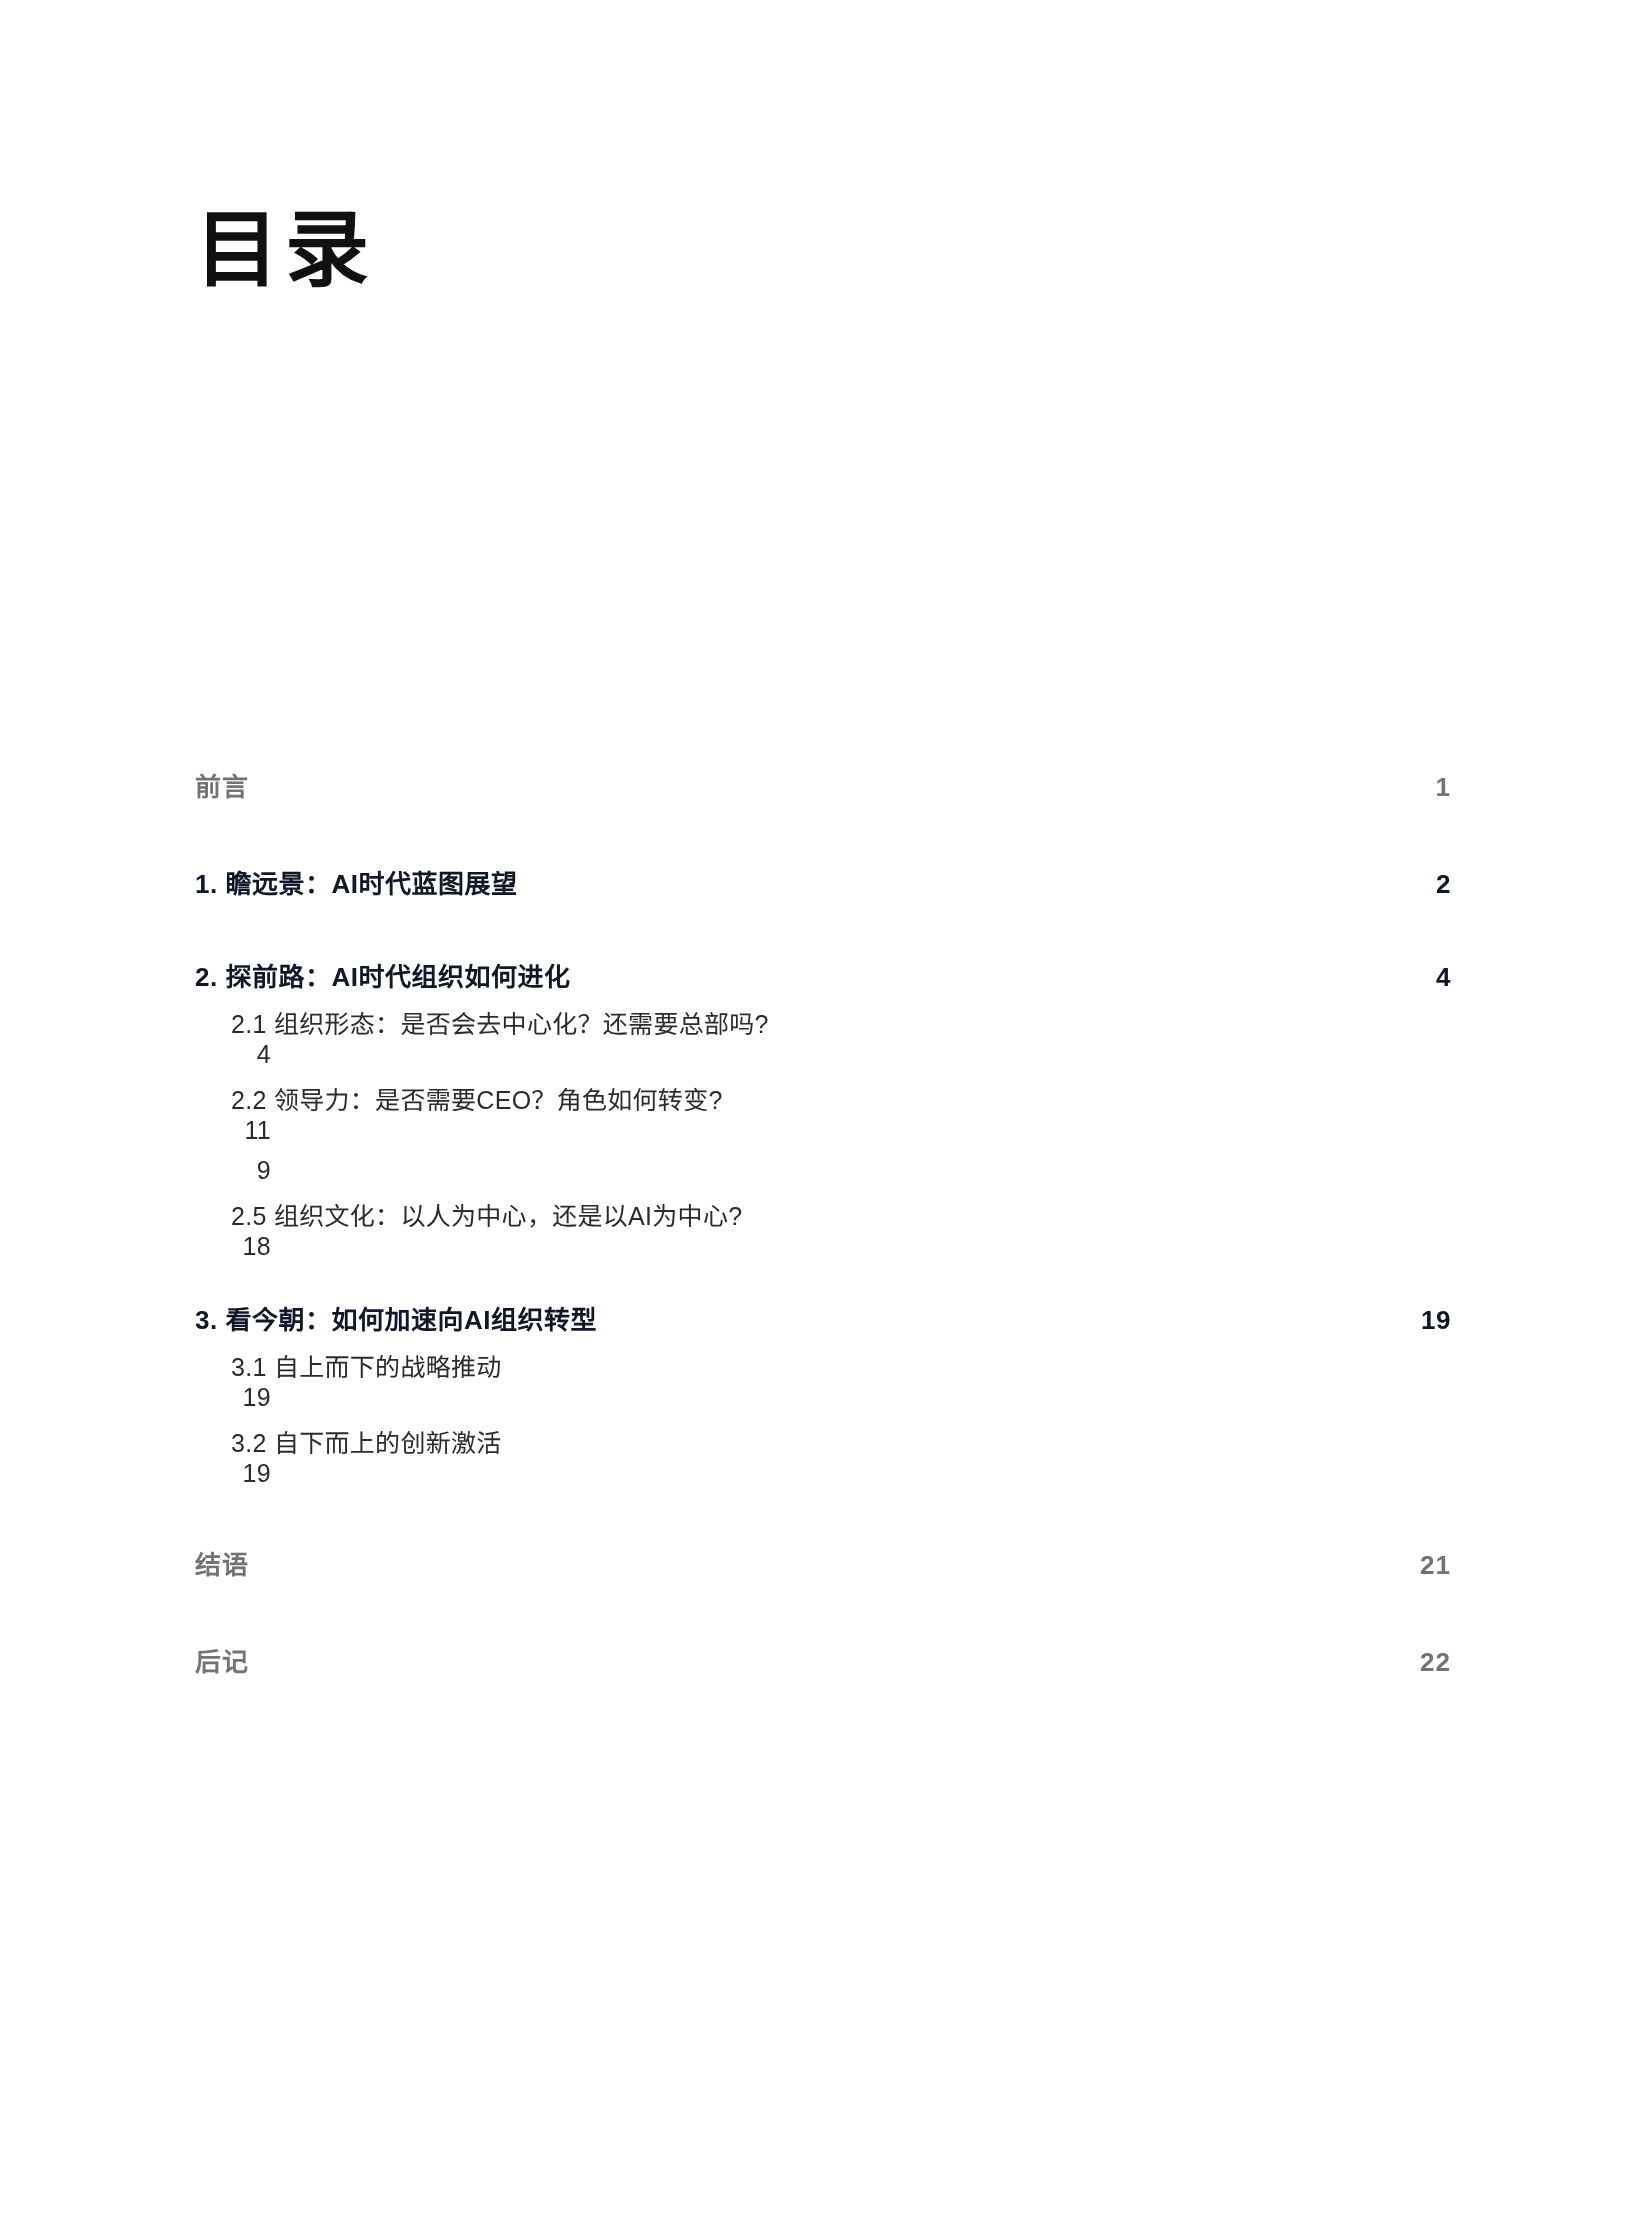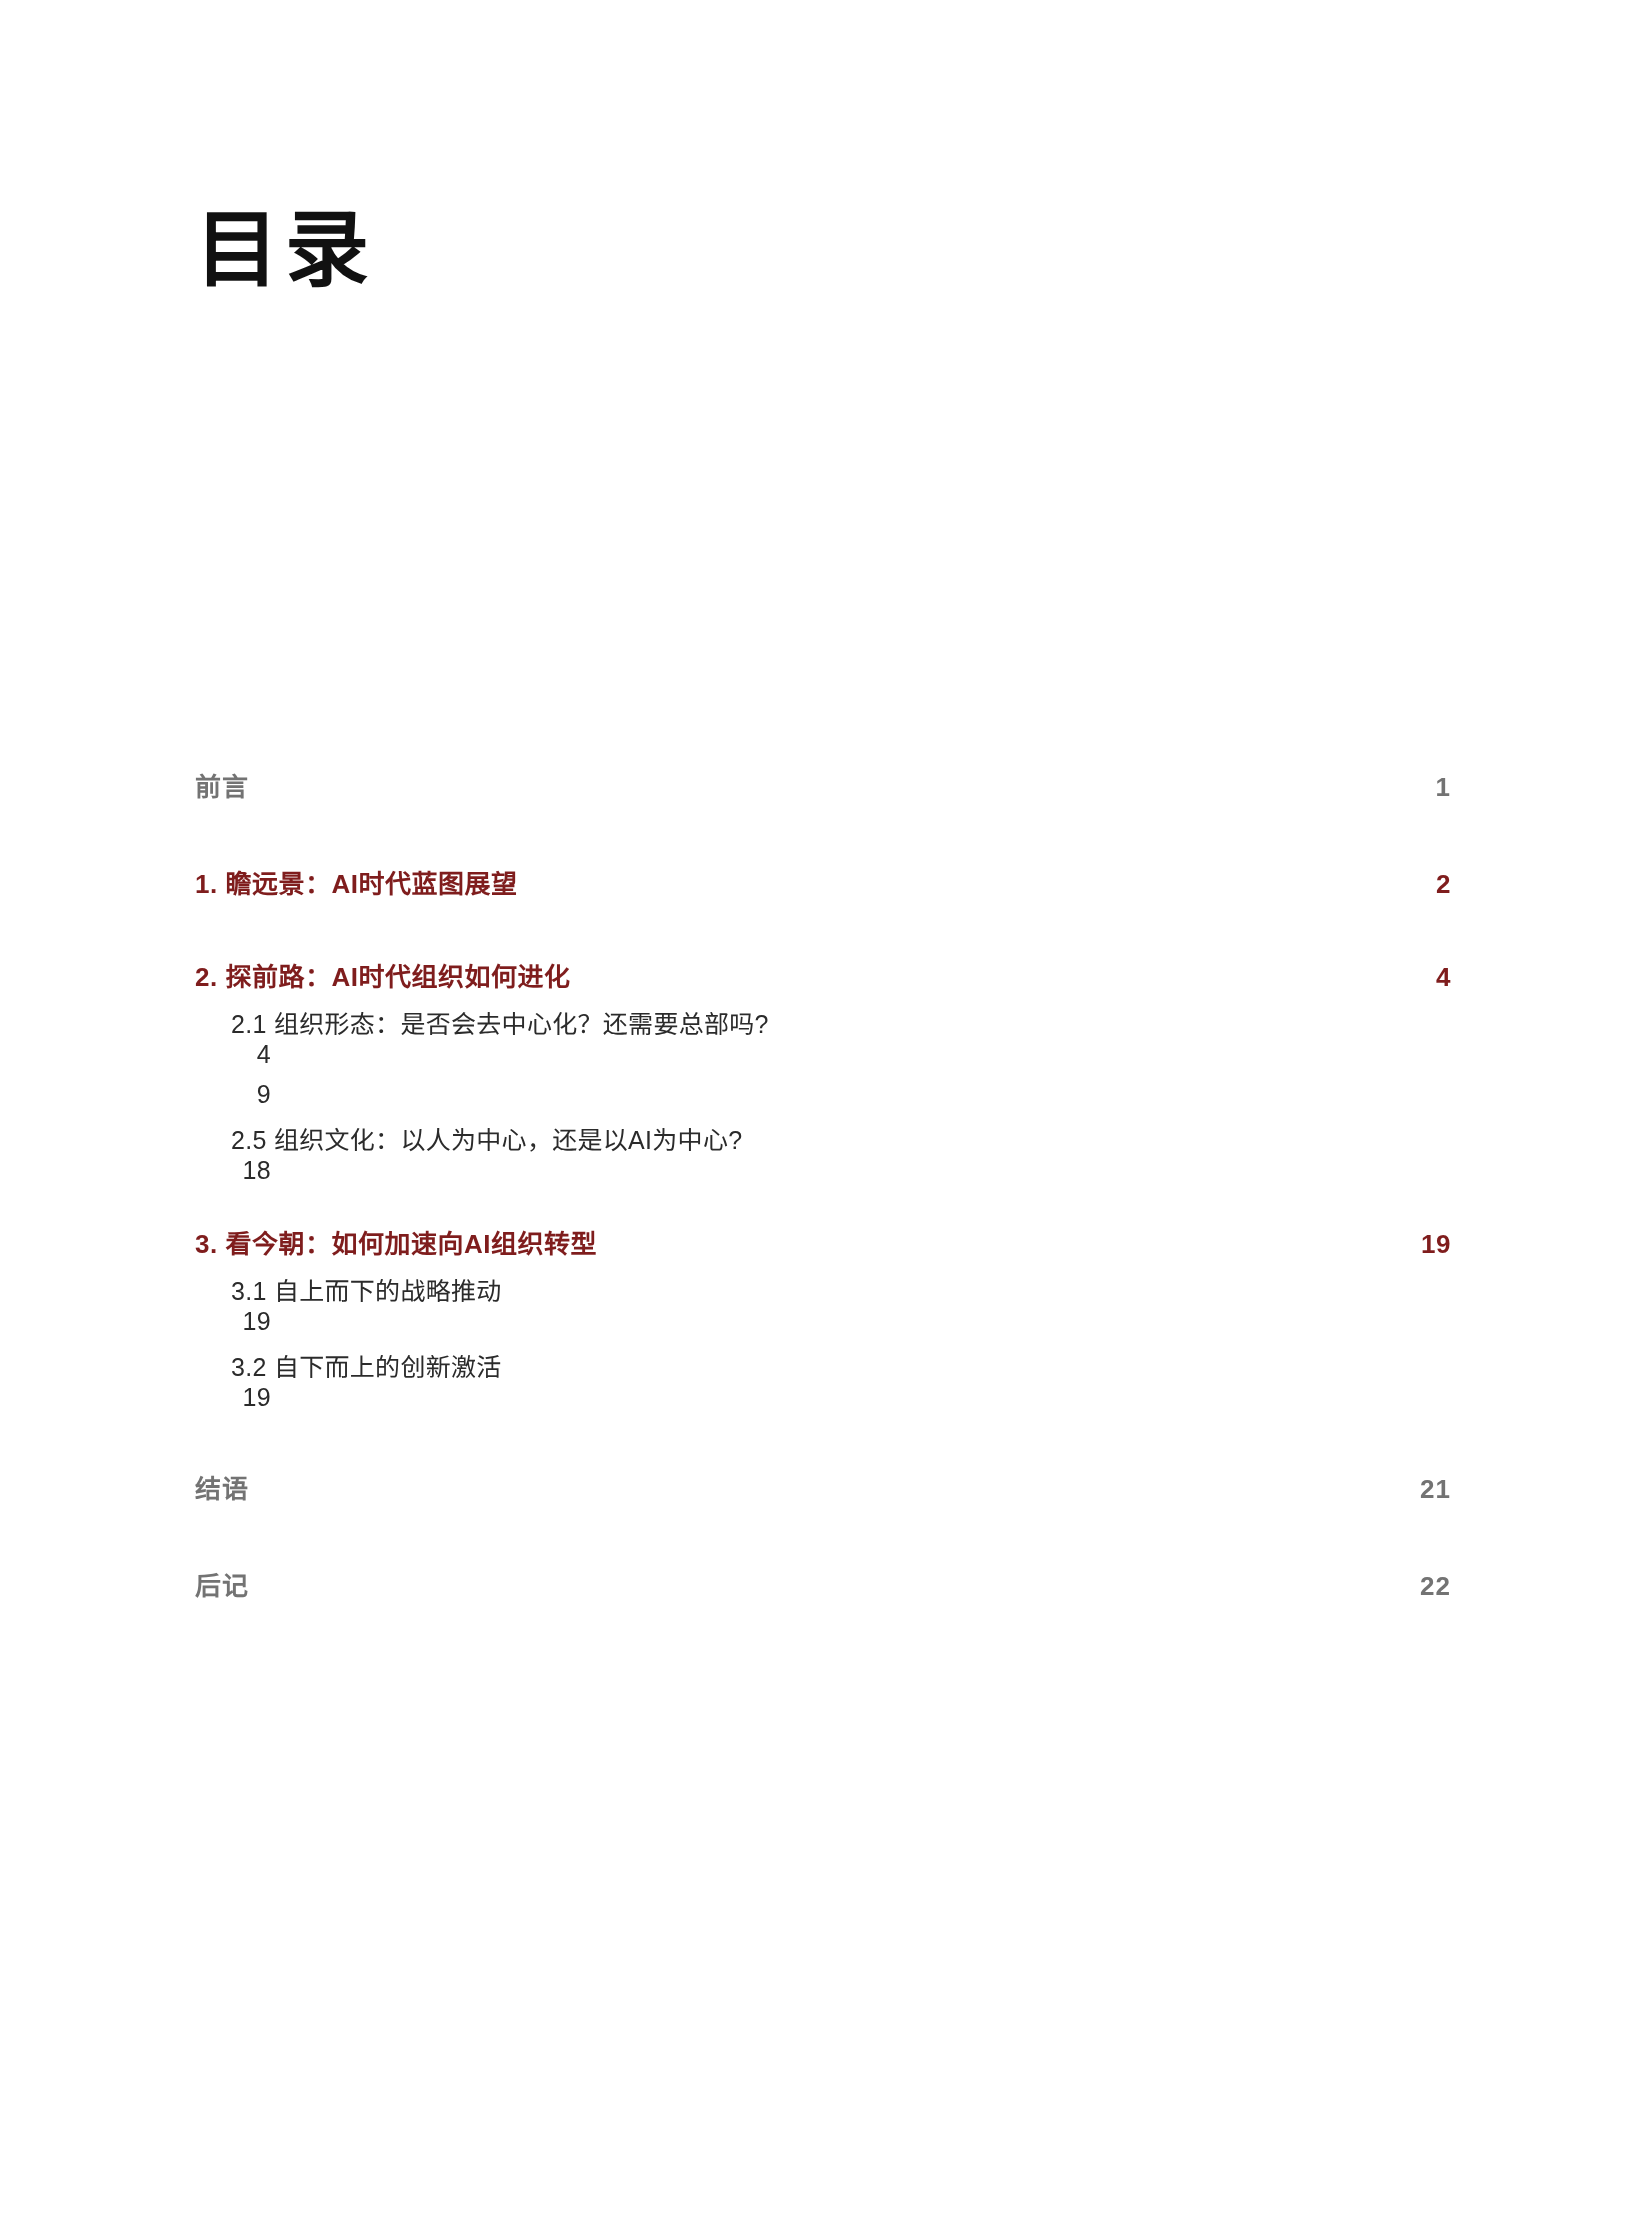--- a/index.html
+++ b/index.html
@@ -62,21 +62,21 @@
   
   .lvl0 {
     color: #737373;
     font-size: 26px;
     font-weight: 700;
     letter-spacing: 1px;
     padding-bottom: 4px;
   }
   
   .lvl1 {
-    color: #7f1d1d;
+    color: #0f172a;
     font-size: 26px;
     font-weight: 700;
     letter-spacing: 0.5px;
   }
   
   .lvl2 {
     color: #2b2b2b;
     font-size: 25px;
     font-weight: 400;
     padding-left: 36px;
@@ -121,20 +121,25 @@
       <span class="page-num">4</span>
     </div>
 
     <div class="sub-list">
       <div class="row lvl2">
         <span class="label">2.1 组织形态：是否会去中心化？还需要总部吗?</span>
         <span class="filler"></span>
         <span class="page-num">4</span>
       </div>
       <div class="row lvl2">
+        <span class="label">2.2 领导力：是否需要CEO？角色如何转变?</span>
+        <span class="filler"></span>
+        <span class="page-num">11</span>
+      </div>
+      <div class="row lvl2">
         <span class="filler"></span>
         <span class="page-num">9</span>
       </div>
       <div class="row lvl2">
         <span class="label">2.5 组织文化：以人为中心，还是以AI为中心?</span>
         <span class="filler"></span>
         <span class="page-num">18</span>
       </div>
     </div>
 

